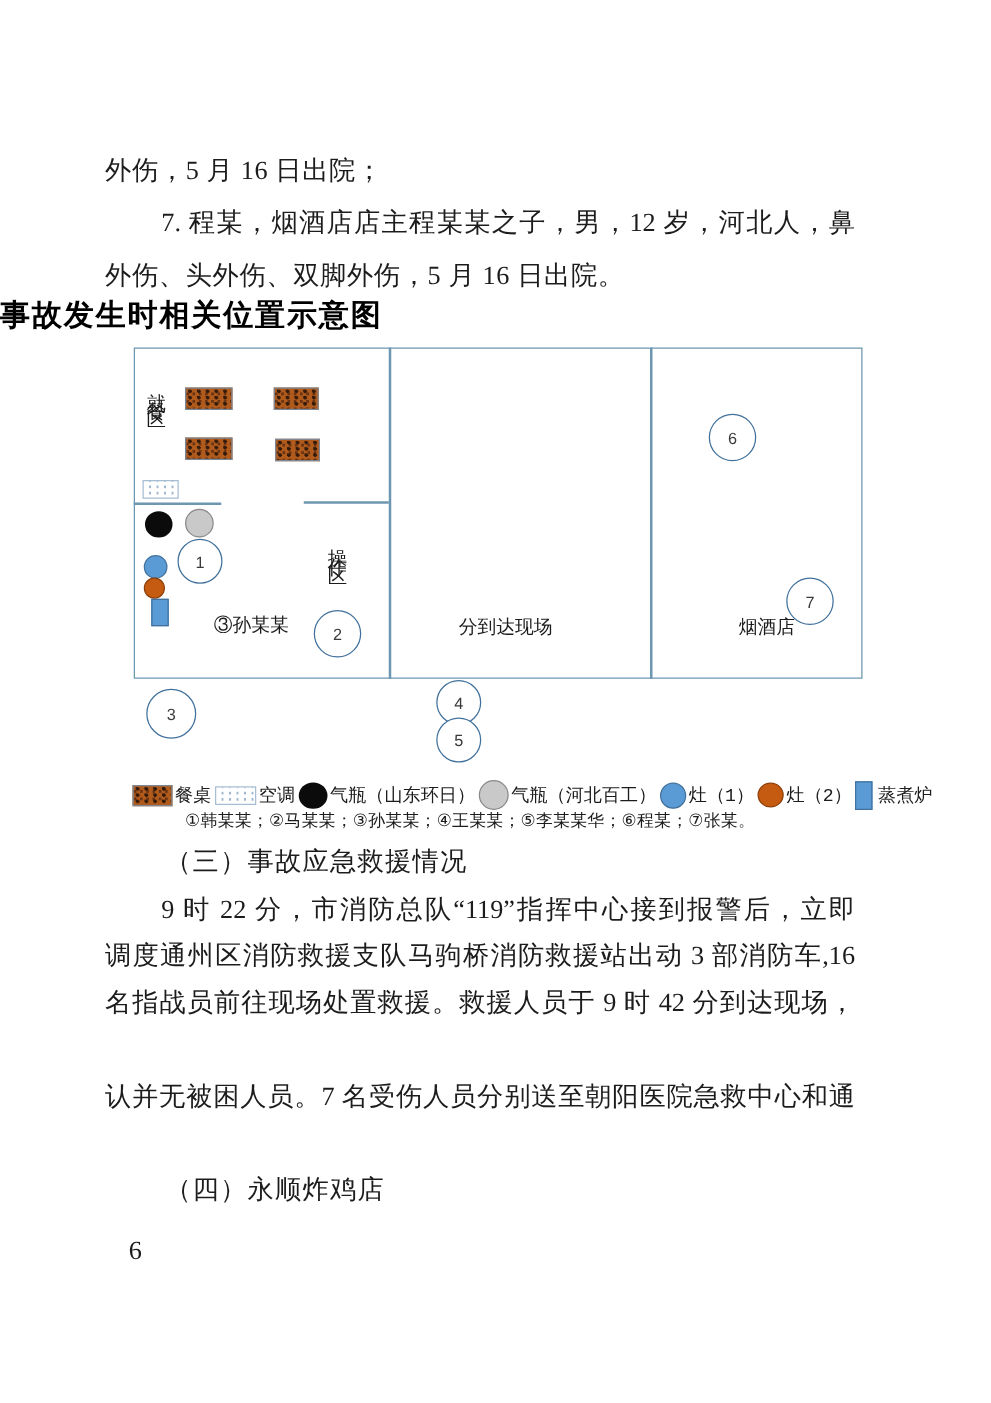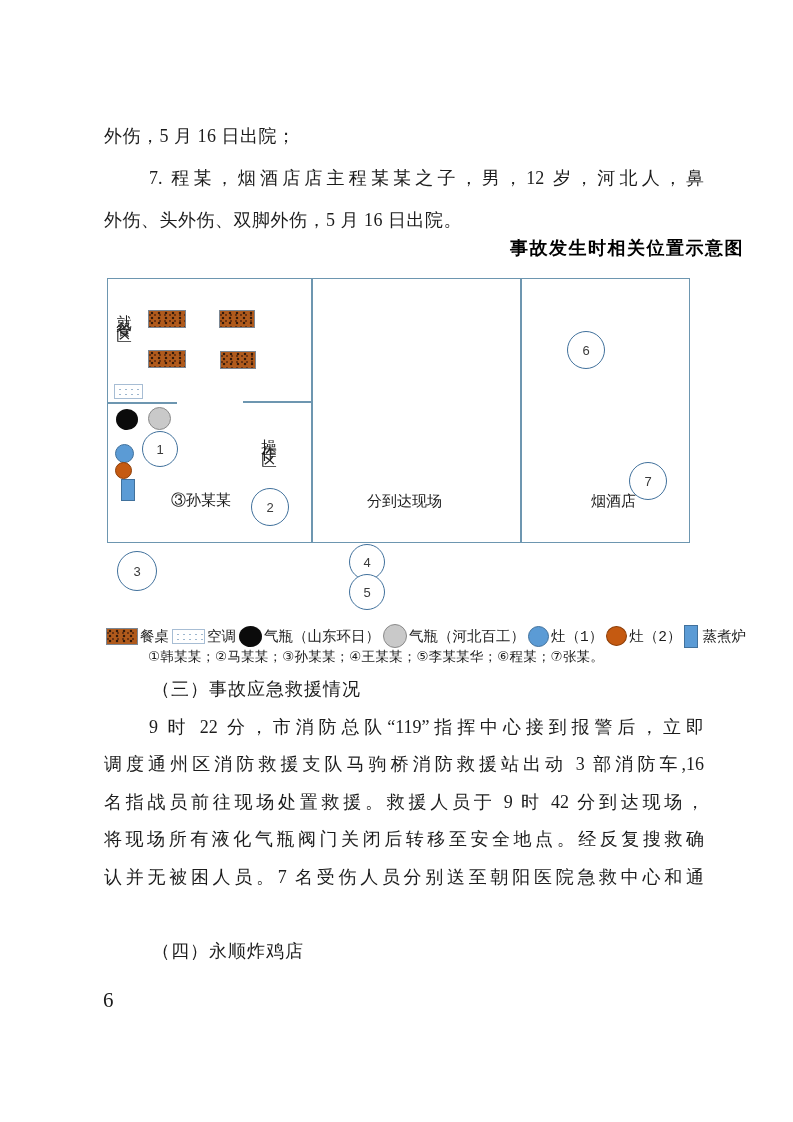--- a/index.html
+++ b/index.html
@@ -2,30 +2,30 @@
 <html style="--wall: #6d96b0; --outline: #41719C; --blue: #5B9BD5; --orange: #C55A11; --gray: #C9C9C9; --table_brown: #B05A1C;"><head>
 <meta charset="utf-8">
 <style>
   html,body{margin:0;padding:0;background:#e8e8e8;}
   .page{
     position:relative;width:793px;height:1122px;background:#ffffff;margin:0 auto;
     font-family:"Liberation Serif","DejaVu Serif",serif;color:#1c1c1c;overflow:hidden;
   }
   
   .bline{
-    position:absolute;left:104px;width:600px;height:30px;
-    font-size:18px;line-height:28px;letter-spacing:0.5px;white-space:nowrap;
+    position:absolute;left:84px;width:600px;height:30px;
+    font-size:21px;line-height:28px;letter-spacing:0.5px;white-space:nowrap;
   }
   .just{white-space:normal;text-align:justify;text-align-last:justify;letter-spacing:0;}
   .ind{padding-left:45px;width:555px;}
   .heading{padding-left:48px;letter-spacing:1px;}
   .fig-title{
-    position:absolute;left:0;top:236px;width:744px;text-align:right;
+    position:absolute;left:0;top:236px;width:744px;text-align:left;
     font-family:"Liberation Sans","DejaVu Sans",sans-serif;font-weight:700;
-    font-size:18px;letter-spacing:1.5px;color:#000;
+    font-size:24px;letter-spacing:1.5px;color:#000;
   }
   .page-num{position:absolute;left:103px;top:988px;font-size:21px;}
   
   .wall-v{position:absolute;width:1.5px;background:var(--wall,#6d96b0);}
   .wall-h{position:absolute;height:1.5px;background:var(--wall,#6d96b0);}
   .outer-box{
     position:absolute;left:107px;top:278px;width:583px;height:265px;
     border:1.5px solid var(--wall,#6d96b0);box-sizing:border-box;background:#fff;
   }
   .marker{
@@ -147,19 +147,18 @@
       <span class="lg-sw r-blue" style="width:12px;height:21px;margin-right:4px;"></span>
       <span>蒸煮炉</span>
     </span>
   </div>
   <div class="legend-people">①韩某某；②马某某；③孙某某；④王某某；⑤李某某华；⑥程某；⑦张某。</div>
 
   <div class="bline heading" style="top:675px;">（三）事故应急救援情况</div>
   <div class="bline just ind" style="top:713px;">9 时 22 分，市消防总队“119”指挥中心接到报警后，立即</div>
   <div class="bline just" style="top:750px;">调度通州区消防救援支队马驹桥消防救援站出动 3 部消防车,16</div>
   <div class="bline just" style="top:788px;">名指战员前往现场处置救援。救援人员于 9 时 42 分到达现场，</div>
-  <div class="bline just" style="top:825px;">将现场所有液化气瓶阀门关闭后转移至安全地点。经反复搜救确</div>
   <div class="bline just" style="top:863px;">认并无被困人员。7 名受伤人员分别送至朝阳医院急救中心和通</div>
   <div class="bline heading" style="top:937px;">（四）永顺炸鸡店</div>
 
   <div class="page-num">6</div>
 
 </div>
 
 </body></html>

